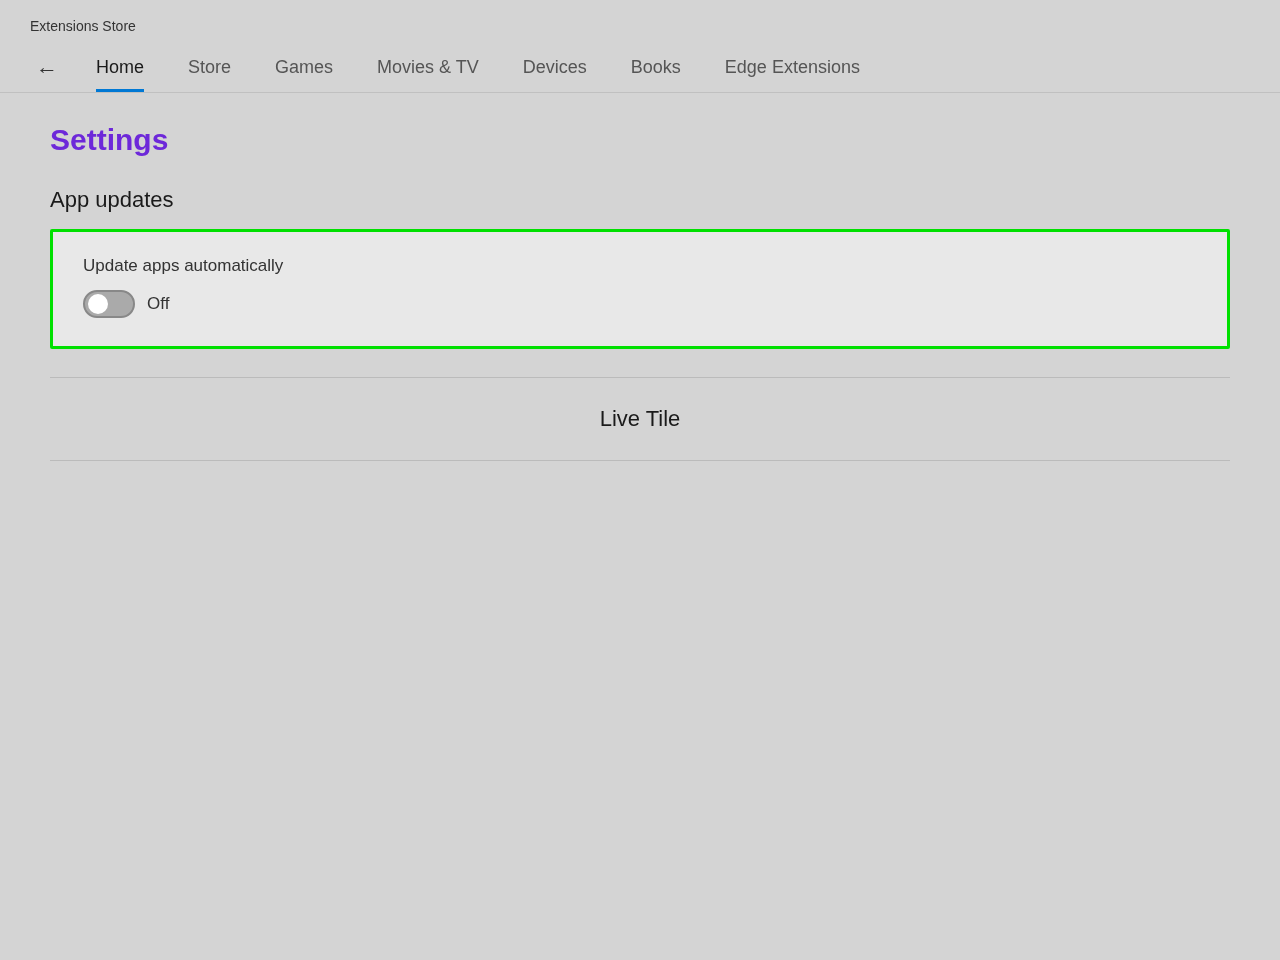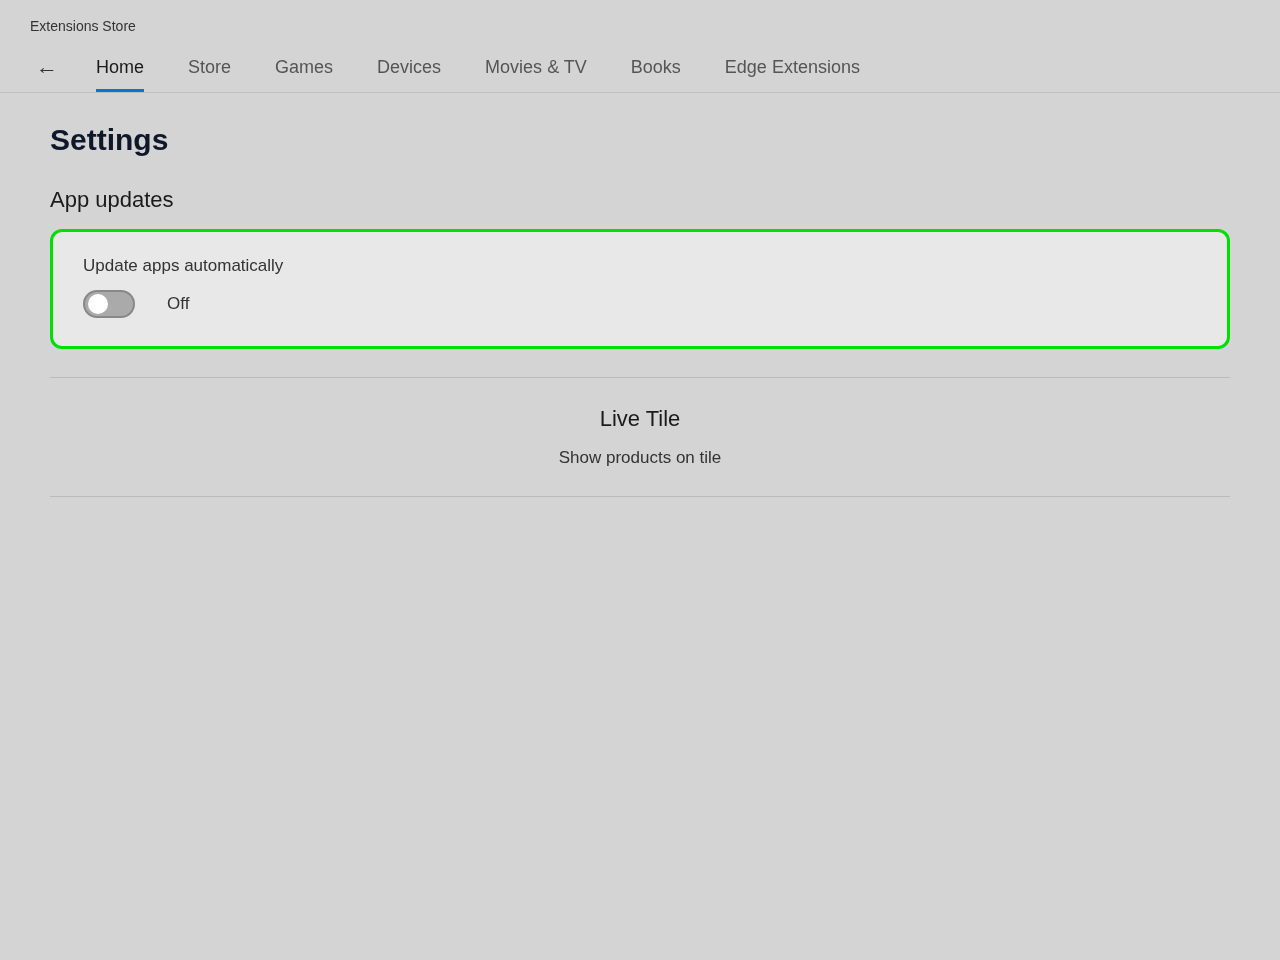--- a/index.html
+++ b/index.html
@@ -67,49 +67,49 @@
     }
 
     .main-content {
       padding: 30px 50px;
     }
 
     .page-title {
       font-size: 30px;
       font-weight: 700;
       margin-bottom: 30px;
-      color: #0f172a;
+      color: #6d28d9;
     }
 
     .section-title {
       font-size: 22px;
       font-weight: 400;
       margin-bottom: 16px;
       color: #1a1a1a;
     }
 
     .setting-card {
       background-color: #e8e8e8;
       border: 3px solid #00e000;
-      border-radius: 12px;
+      border-radius: 2px;
       padding: 24px 30px 28px 30px;
       margin-bottom: 0;
     }
 
     .setting-label {
       font-size: 17px;
       color: #333;
       margin-bottom: 14px;
       font-weight: 400;
     }
 
     .toggle-row {
       display: flex;
       align-items: center;
-      gap: 32px;
+      gap: 12px;
     }
 
     .toggle {
       width: 52px;
       height: 28px;
       border-radius: 14px;
       position: relative;
       cursor: pointer;
       display: flex;
       align-items: center;
@@ -181,24 +181,24 @@
   <div class="nav-item active">
     <span>Home</span>
   </div>
   <div class="nav-item">
     <span>Store</span>
   </div>
   <div class="nav-item">
     <span>Games</span>
   </div>
   <div class="nav-item">
+    <span>Movies &amp; TV</span>
+  </div>
+  <div class="nav-item">
     <span>Devices</span>
-  </div>
-  <div class="nav-item">
-    <span>Movies &amp; TV</span>
   </div>
   <div class="nav-item">
     <span>Books</span>
   </div>
   <div class="nav-item">
     <span>Edge Extensions</span>
   </div>
 </nav>
 
 <div class="main-content">
@@ -214,17 +214,16 @@
       </div>
       <span class="toggle-state-label">Off</span>
     </div>
   </div>
 
   <div class="divider"></div>
 
   <div class="live-tile-section">
     <h2 class="section-title">Live Tile</h2>
 
-    <div class="show-products-label">Show products on tile</div>
   </div>
 
   <div class="divider"></div>
 </div>
 
 </body></html>

